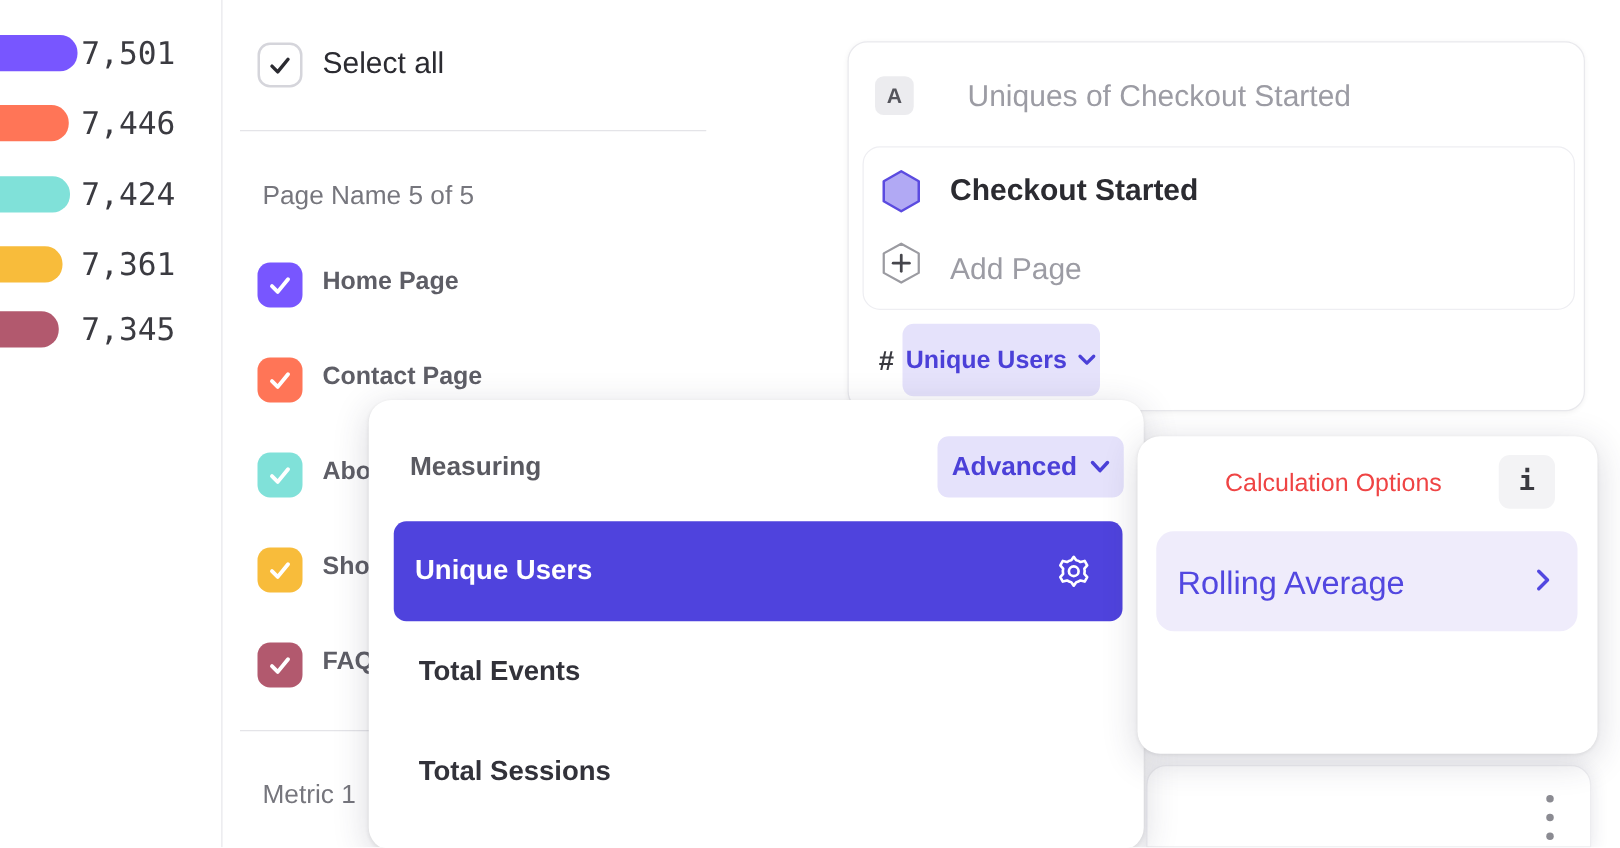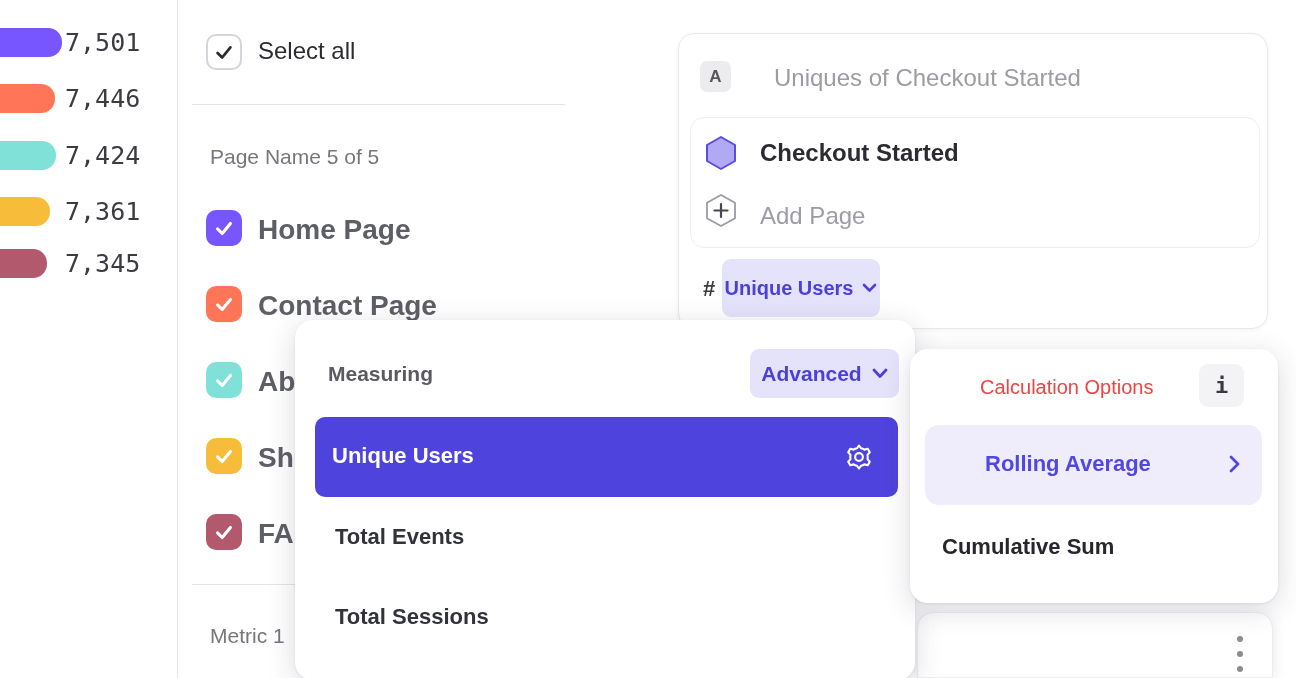--- a/index.html
+++ b/index.html
@@ -32,21 +32,21 @@
   .selectall-box { left:206px; top:34px; }
   .selectall-label { position:absolute; left:258px; top:37px; font-size:24px; font-weight:normal; color:#2b2b31; }
   .hdivider { position:absolute; height:1px; background:#e4e4e8; }
   .hd-top { left:192px; top:104px; width:373px; }
   .hd-bottom { left:192px; top:584px; width:373px; }
   .group-label, .footer-label { position:absolute; left:210px; font-size:21px; color:#76767d; }
   .group-label { top:145px; }
   .footer-label { top:624px; }
   .cb0{top:210px}.cb1{top:286px}.cb2{top:362px}.cb3{top:438px}.cb4{top:514px}
   .cb0,.cb1,.cb2,.cb3,.cb4{left:206px}
-  .row-label { position:absolute; left:258px; font-size:28px; font-weight:bold; color:#5e5e66; white-space:nowrap; }
+  .row-label { position:absolute; left:258px; font-size:20px; font-weight:bold; color:#5e5e66; white-space:nowrap; }
   .rl0{top:214px}.rl1{top:290px}.rl2{top:366px}.rl3{top:442px}.rl4{top:518px}
 
   
   .query-card {
     position:absolute; left:678px; top:33px; width:590px; height:296px; background:#fff;
     border:1px solid #e9e9ed; border-radius:16px; box-shadow:0 1px 4px rgba(0,0,0,.05); z-index:1;
   }
   .row-badge {
     position:absolute; left:700px; top:61px; width:31px; height:31px; background:#ececef;
     border-radius:7px; display:flex; align-items:center; justify-content:center;
@@ -97,21 +97,21 @@
   .calc-title { position:absolute; left:980px; top:376px; font-size:20px; color:#ef4444; z-index:7; }
   .info-badge {
     position:absolute; left:1199px; top:364px; width:45px; height:43px; background:#f3f3f5;
     border-radius:9px; display:flex; align-items:center; justify-content:center; z-index:7; cursor:pointer;
     font-family:"DejaVu Sans Mono", monospace; font-size:22px; font-weight:bold; color:#3a3a40;
   }
   .calc-selected {
     position:absolute; left:925px; top:425px; width:337px; height:80px; background:#efecfb;
     border-radius:14px; z-index:7; cursor:pointer;
   }
-  .calc-selected-label { position:absolute; left:17px; top:26px; font-size:22px; font-weight:bold; color:#5247e0;margin-left:43px; }
+  .calc-selected-label { position:absolute; left:17px; top:26px; font-size:26px; font-weight:normal; color:#5247e0; }
   .calc-chevron { position:absolute; right:22px; top:30px; }
   .calc-option { position:absolute; left:942px; top:534px; font-size:22px; font-weight:bold; color:#26262c; z-index:7; cursor:pointer; }
 
   
   .kebab-panel {
     position:absolute; left:917px; top:612px; width:356px; height:66px; background:#fff;
     border:1px solid #ededf0; border-radius:16px 16px 0 0;
     box-shadow:0 2px 14px rgba(50,50,80,.12); z-index:3;
   }
   .kebab { position:absolute; left:1233px; top:636px; width:14px; height:36px; z-index:4; cursor:pointer;
@@ -235,21 +235,20 @@
   <div class="calc-title">Calculation Options</div>
   <div class="info-badge">i</div>
   <div class="calc-selected">
     <div class="calc-selected-label">Rolling Average</div>
     <span class="calc-chevron">
       <svg width="11" height="18" viewBox="0 0 11 18">
           <polyline points="2,2 9,9 2,16" fill="none" stroke="#5247e0" stroke-width="2.8" stroke-linecap="round" stroke-linejoin="round"></polyline>
         </svg>
     </span>
   </div>
-  <div class="calc-option">Cumulative Sum</div>
 
   <div class="kebab-panel"></div>
   <div class="kebab">
     <span class="dot"></span>
     <span class="dot"></span>
     <span class="dot"></span>
   </div>
 
 </div>
 

